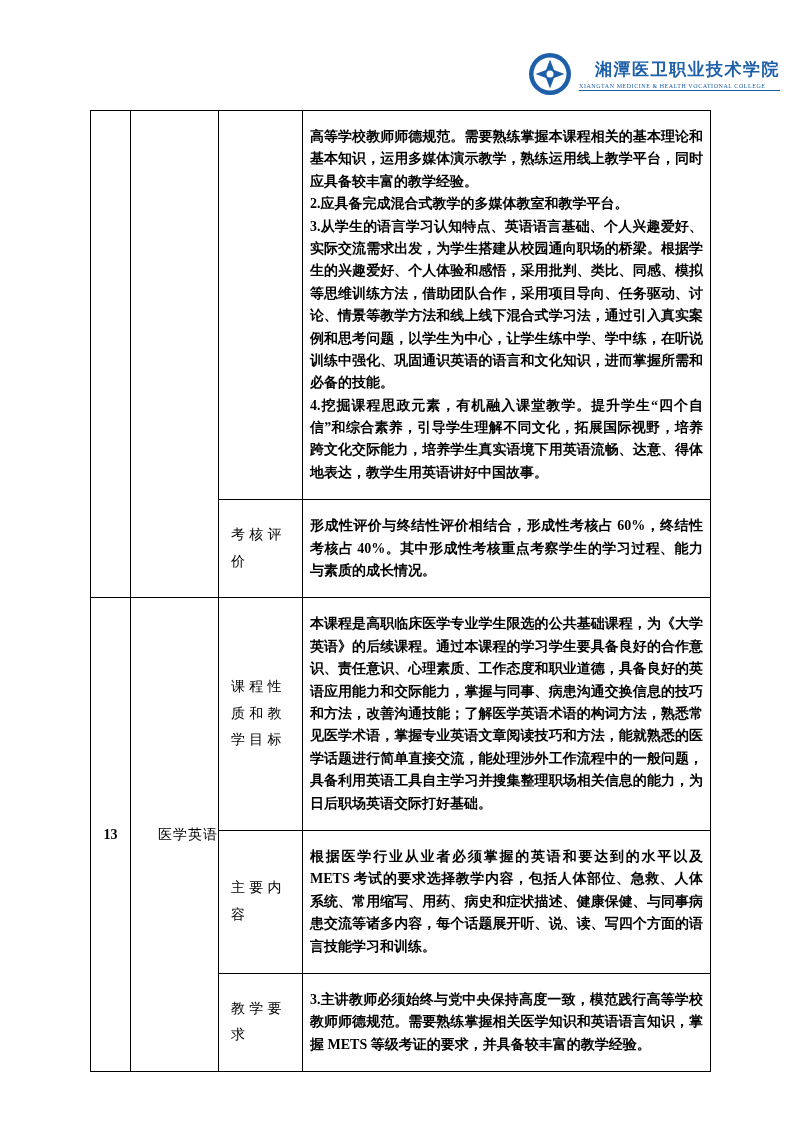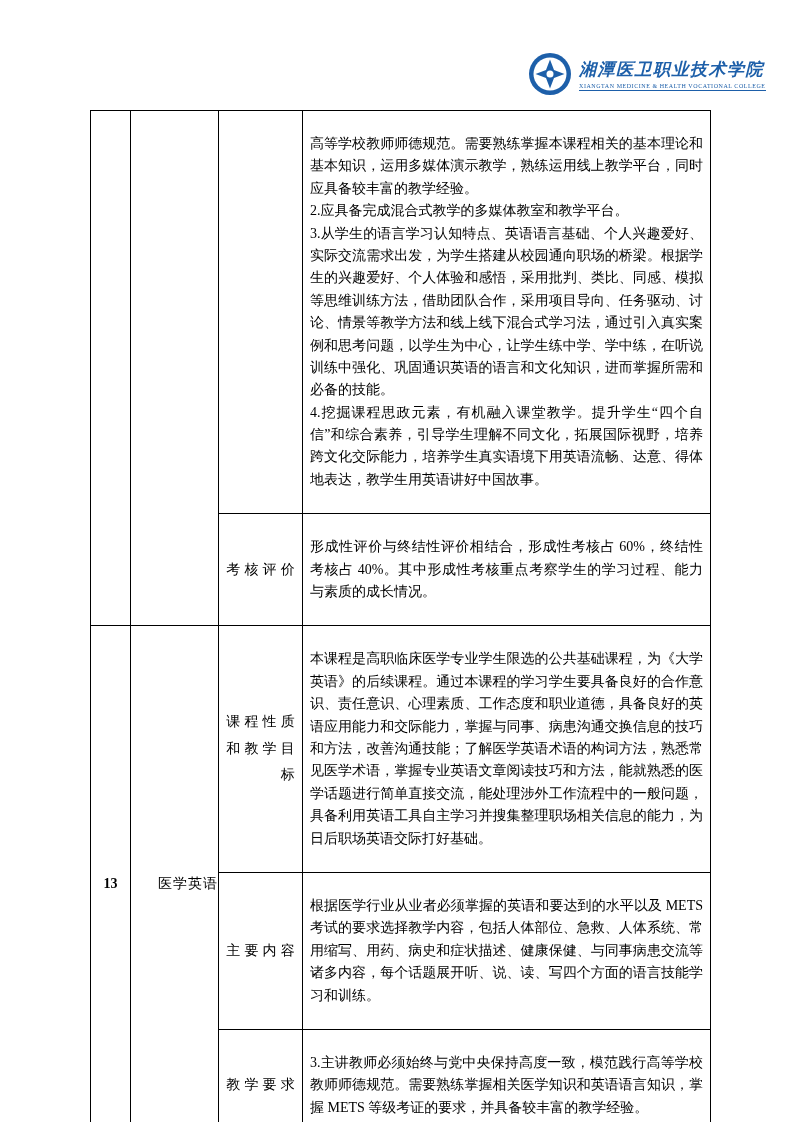--- a/index.html
+++ b/index.html
@@ -22,22 +22,22 @@
     align-items: center;
     gap: 7px;
   }
   .logo-circle { width: 44px; height: 44px; flex: 0 0 auto; }
   .header-text { display: flex; flex-direction: column; }
   .cn-name {
     font-size: 17px;
     font-weight: bold;
     color: #1d5fa9;
     letter-spacing: 1.5px;
-    font-style: italic;
     white-space: nowrap;
+    margin-left: 16px;
   }
   .en-name {
     font-size: 6px;
     color: #1d5fa9;
     letter-spacing: 0.55px;
     margin-top: 2px;
     white-space: nowrap;
     border-bottom: 1px solid #1d5fa9;
     padding-bottom: 1px;
   }
@@ -50,31 +50,32 @@
     width: 620px;
     border-collapse: collapse;
     table-layout: fixed;
     font-size: 14px;
   }
   table.doc td {
     border: 1px solid #000;
     vertical-align: middle;
   }
   .content-cell {
-    padding: 22px 7px;
+    padding: 15px 7px;
     text-align: justify;
     line-height: 1.6;
     vertical-align: top;
     white-space: pre-wrap;
+    font-weight: bold;
   }
   .label-cell {
-    text-align: right;
+    text-align: left;
     letter-spacing: 0.30em;
     line-height: 1.9;
-    padding: 4px 3px;
+    padding: 4px 12px;
   }
   .num-cell { text-align: center; }
   .course-cell { text-align: right; letter-spacing: 1px; }
 
   .h-row1 { height: 408px; }
   .h-row2 { height: 78px; }
   .h-row3 { height: 227px; font-weight: bold; }
   .h-row4 { height: 120px; }
   .h-row5 { height: 87px; }
 

